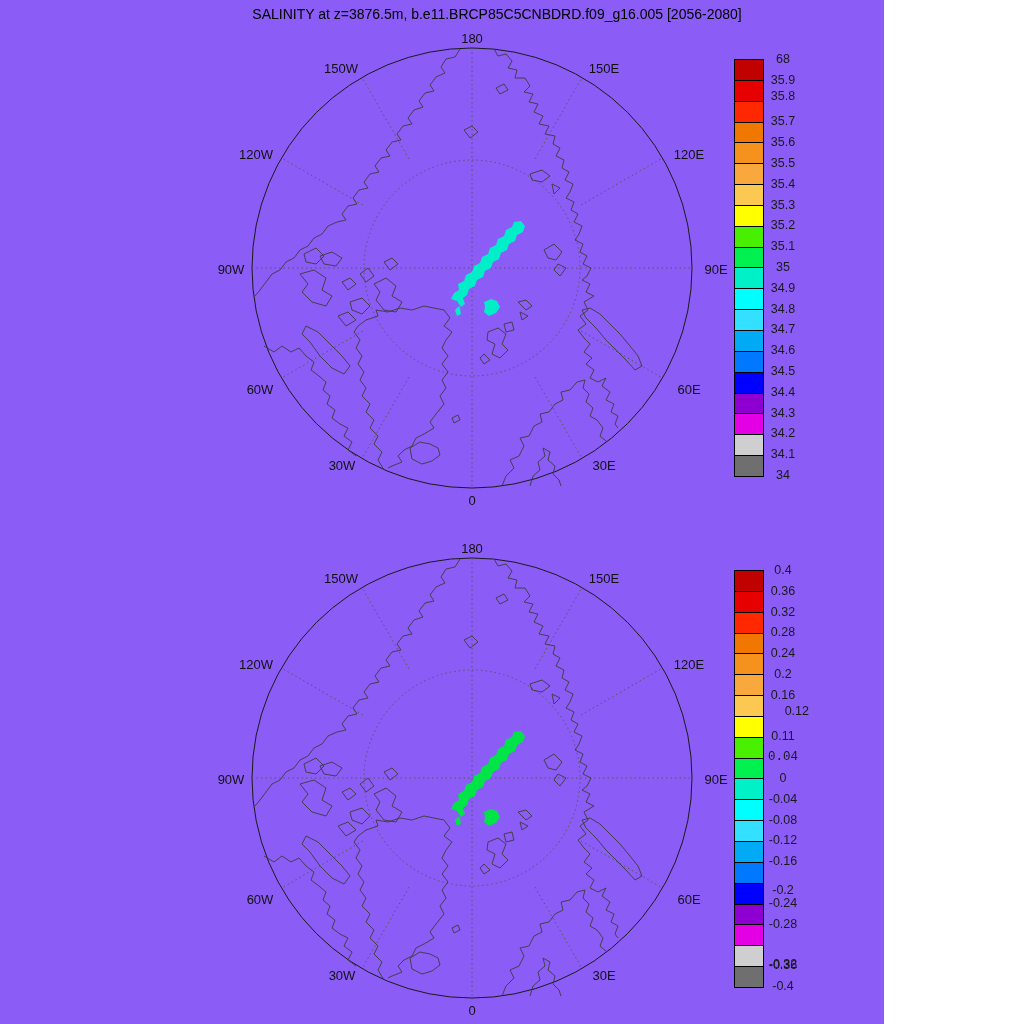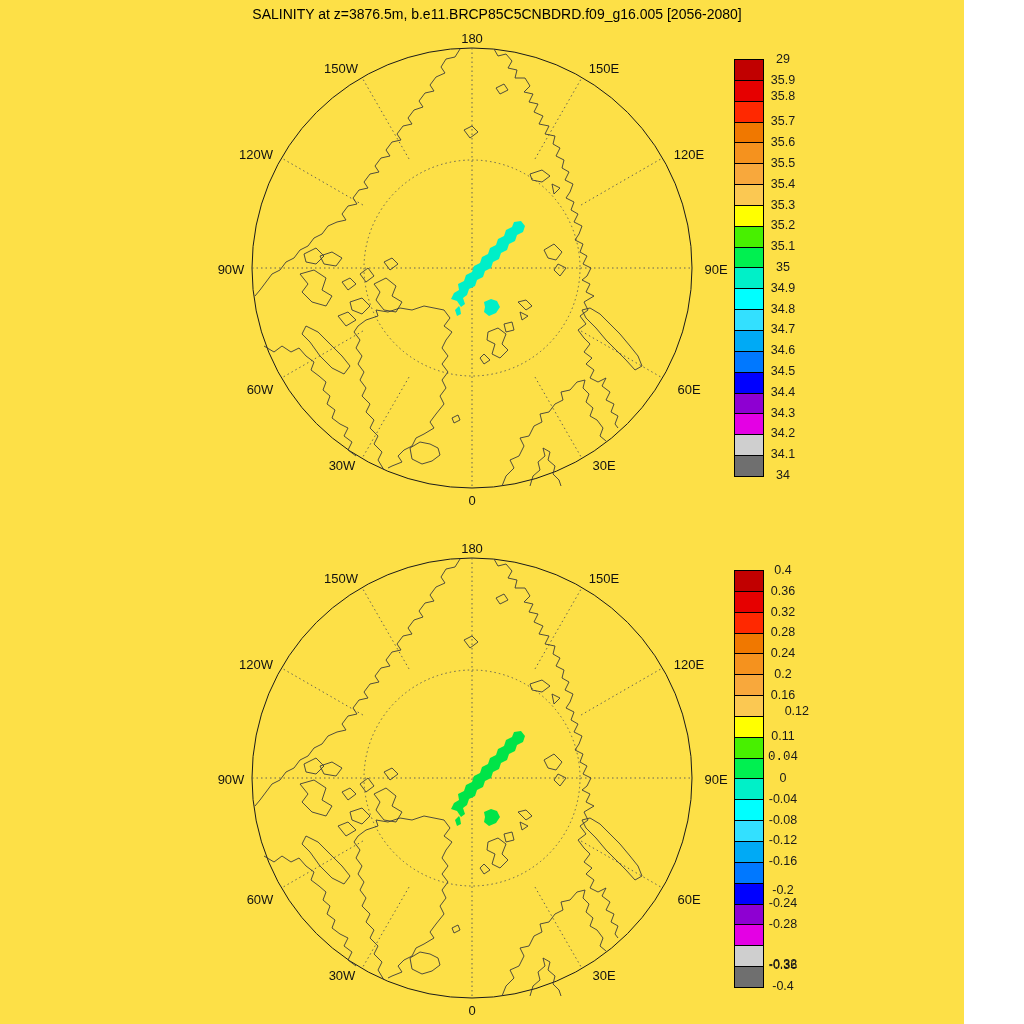--- a/index.html
+++ b/index.html
@@ -1,16 +1,16 @@
 <!DOCTYPE html>
 <html><head>
 <meta charset="utf-8">
 <style>
   html,body{margin:0;padding:0;background:#fff;}
-  #canvas{position:relative;width:964px;height:1024px;background:#fde047;overflow:hidden;
+  #canvas{position:relative;width:884px;height:1024px;background:#8b5cf6;overflow:hidden;
           font-family:"Liberation Sans", sans-serif;color:#000;}
   .panel-title{position:absolute;font-size:14px;line-height:16px;text-align:center;color:#000;white-space:nowrap;}
   #title-0{top:6px;left:227px;width:540px;}
   #title-1{top:516px;left:227px;width:720px;}
   svg{position:absolute;left:0;top:0;}
   .coast{fill:none;stroke:#3c3c3c;stroke-width:0.9;stroke-linejoin:round;}
   .rim{fill:none;stroke:#1a1a1a;stroke-width:1;}
   .grat{fill:none;stroke:#555;stroke-width:0.9;stroke-dasharray:1.5 3;}
   text.lon{font-family:"Liberation Sans",sans-serif;font-size:13px;fill:#111;}
   .cbar{position:absolute;left:734px;width:28px;height:416px;border:1px solid #000;
@@ -144,21 +144,21 @@
       <div class="cbar-cell" style="background: rgb(51, 224, 255);"></div>
       <div class="cbar-cell" style="background: rgb(0, 170, 245);"></div>
       <div class="cbar-cell" style="background: rgb(0, 120, 255);"></div>
       <div class="cbar-cell" style="background: rgb(0, 0, 255);"></div>
       <div class="cbar-cell" style="background: rgb(142, 0, 210);"></div>
       <div class="cbar-cell" style="background: rgb(228, 0, 228);"></div>
       <div class="cbar-cell" style="background: rgb(207, 207, 207);"></div>
       <div class="cbar-cell" style="background: rgb(111, 111, 111);"></div>
     </div>
   <div class="cticks" id="cticks-0">
-      <div class="ctick" style="top: -8px;">29</div>
+      <div class="ctick" style="top: -8px;">68</div>
       <div class="ctick" style="top: 12.8px;">35.9</div>
       <div class="ctick" style="top: 29px;">35.8</div>
       <div class="ctick" style="top: 54.4px;">35.7</div>
       <div class="ctick" style="top: 75.2px;">35.6</div>
       <div class="ctick" style="top: 96px;">35.5</div>
       <div class="ctick" style="top: 116.8px;">35.4</div>
       <div class="ctick" style="top: 137.6px;">35.3</div>
       <div class="ctick" style="top: 158.4px;">35.2</div>
       <div class="ctick" style="top: 179.2px;">35.1</div>
       <div class="ctick" style="top: 200px;">35</div>

